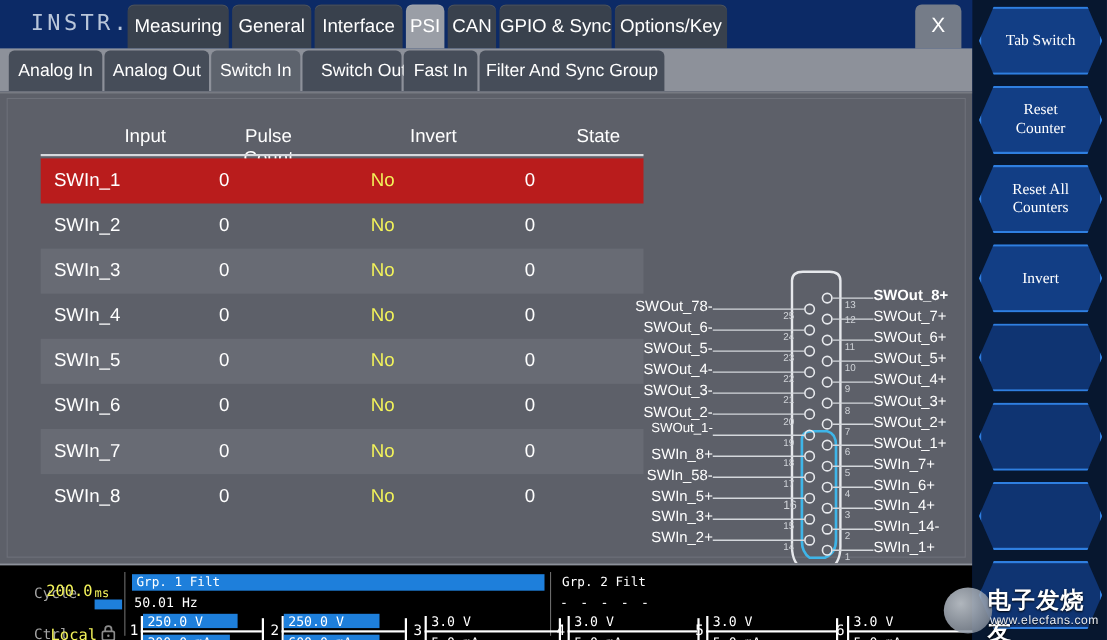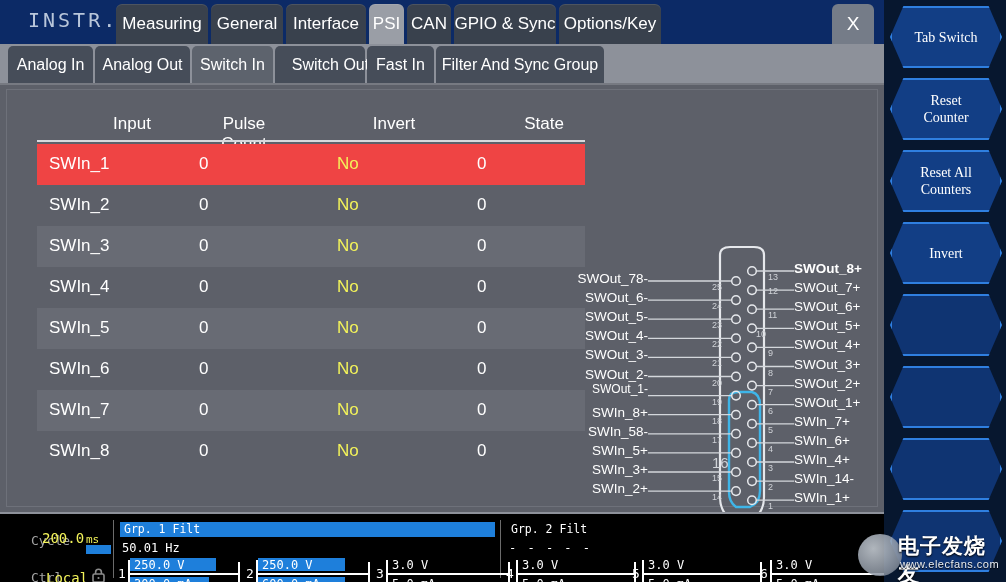--- a/index.html
+++ b/index.html
@@ -81,21 +81,21 @@
     position:absolute; color:#ffffff; font-size:17px; text-align:center;
     top:0;
   }
   .hline{
     position:absolute; left:8px; top:26px; width:548px; height:2px;
     background:#d7d9dd;
   }
   .rows{ position:absolute; left:8px; top:30px; width:548px; }
   .row{ position:relative; height:41px; }
   .row.alt{ background:#686b74; }
-  .row.sel{ background:#ef4444; }
+  .row.sel{ background:#b91c1c; }
   .cell{
     position:absolute; top:10px; font-size:17px; color:#ffffff;
     white-space:nowrap;
   }
   .cell.c0{ left:12px; }
   .cell.c1{ left:162px; }
   .cell.c2{ left:300px; color:#f3f35a; }
   .cell.c3{ left:440px; }
 
   
@@ -362,33 +362,33 @@
               <div style="position: absolute; left: 110px; top: 113.4px; color: rgb(208, 211, 216); font-size: 9px; white-space: nowrap;">21</div>
               <div style="position: absolute; right: 239px; top: 121.5px; color: rgb(255, 255, 255); font-size: 13.5px; white-space: nowrap;">SWOut_2-</div>
               <div style="position: absolute; left: 110px; top: 132.5px; color: rgb(208, 211, 216); font-size: 9px; white-space: nowrap;">20</div>
               <div style="position: absolute; right: 239px; top: 137px; color: rgb(255, 255, 255); font-size: 12px; white-space: nowrap;">SWOut_1-</div>
               <div style="position: absolute; left: 110px; top: 151.6px; color: rgb(208, 211, 216); font-size: 9px; white-space: nowrap;">19</div>
               <div style="position: absolute; right: 239px; top: 159.7px; color: rgb(255, 255, 255); font-size: 13.5px; white-space: nowrap;">SWIn_8+</div>
               <div style="position: absolute; left: 110px; top: 170.7px; color: rgb(208, 211, 216); font-size: 9px; white-space: nowrap;">18</div>
               <div style="position: absolute; right: 239px; top: 178.8px; color: rgb(255, 255, 255); font-size: 13.5px; white-space: nowrap;">SWIn_58-</div>
               <div style="position: absolute; left: 110px; top: 189.8px; color: rgb(208, 211, 216); font-size: 9px; white-space: nowrap;">17</div>
               <div style="position: absolute; right: 239px; top: 197.9px; color: rgb(255, 255, 255); font-size: 13.5px; white-space: nowrap;">SWIn_5+</div>
-              <div style="position: absolute; left: 110px; top: 208.9px; color: rgb(208, 211, 216); font-size: 15px; white-space: nowrap;">16</div>
+              <div style="position: absolute; left: 110px; top: 208.9px; color: rgb(208, 211, 216); font-size: 11px; white-space: nowrap;">16</div>
               <div style="position: absolute; right: 239px; top: 217px; color: rgb(255, 255, 255); font-size: 13.5px; white-space: nowrap;">SWIn_3+</div>
               <div style="position: absolute; left: 110px; top: 228px; color: rgb(208, 211, 216); font-size: 9px; white-space: nowrap;">15</div>
               <div style="position: absolute; right: 239px; top: 236.1px; color: rgb(255, 255, 255); font-size: 13.5px; white-space: nowrap;">SWIn_2+</div>
               <div style="position: absolute; left: 110px; top: 247.1px; color: rgb(208, 211, 216); font-size: 9px; white-space: nowrap;">14</div>
               <div style="position: absolute; left: 192px; top: 16px; color: rgb(255, 255, 255); font-size: 13.5px; white-space: nowrap; font-weight: bold;">SWOut_8+</div>
               <div style="position: absolute; left: 166px; top: 27px; color: rgb(208, 211, 216); font-size: 9px; white-space: nowrap;">13</div>
               <div style="position: absolute; left: 192px; top: 35.1px; color: rgb(255, 255, 255); font-size: 13.5px; white-space: nowrap;">SWOut_7+</div>
               <div style="position: absolute; left: 166px; top: 41px; color: rgb(208, 211, 216); font-size: 9px; white-space: nowrap;">12</div>
               <div style="position: absolute; left: 192px; top: 54.2px; color: rgb(255, 255, 255); font-size: 13.5px; white-space: nowrap;">SWOut_6+</div>
               <div style="position: absolute; left: 166px; top: 65.2px; color: rgb(208, 211, 216); font-size: 9px; white-space: nowrap;">11</div>
               <div style="position: absolute; left: 192px; top: 73.3px; color: rgb(255, 255, 255); font-size: 13.5px; white-space: nowrap;">SWOut_5+</div>
-              <div style="position: absolute; left: 154px; top: 84.3px; color: rgb(208, 211, 216); font-size: 9px; white-space: nowrap;">10</div>
+              <div style="position: absolute; left: 166px; top: 84.3px; color: rgb(208, 211, 216); font-size: 9px; white-space: nowrap;">10</div>
               <div style="position: absolute; left: 192px; top: 92.4px; color: rgb(255, 255, 255); font-size: 13.5px; white-space: nowrap;">SWOut_4+</div>
               <div style="position: absolute; left: 166px; top: 103.4px; color: rgb(208, 211, 216); font-size: 9px; white-space: nowrap;">9</div>
               <div style="position: absolute; left: 192px; top: 111.5px; color: rgb(255, 255, 255); font-size: 13.5px; white-space: nowrap;">SWOut_3+</div>
               <div style="position: absolute; left: 166px; top: 122.5px; color: rgb(208, 211, 216); font-size: 9px; white-space: nowrap;">8</div>
               <div style="position: absolute; left: 192px; top: 130.6px; color: rgb(255, 255, 255); font-size: 13.5px; white-space: nowrap;">SWOut_2+</div>
               <div style="position: absolute; left: 166px; top: 141.6px; color: rgb(208, 211, 216); font-size: 9px; white-space: nowrap;">7</div>
               <div style="position: absolute; left: 192px; top: 149.7px; color: rgb(255, 255, 255); font-size: 13.5px; white-space: nowrap;">SWOut_1+</div>
               <div style="position: absolute; left: 166px; top: 160.7px; color: rgb(208, 211, 216); font-size: 9px; white-space: nowrap;">6</div>
               <div style="position: absolute; left: 192px; top: 168.8px; color: rgb(255, 255, 255); font-size: 13.5px; white-space: nowrap;">SWIn_7+</div>
               <div style="position: absolute; left: 166px; top: 179.8px; color: rgb(208, 211, 216); font-size: 9px; white-space: nowrap;">5</div>

